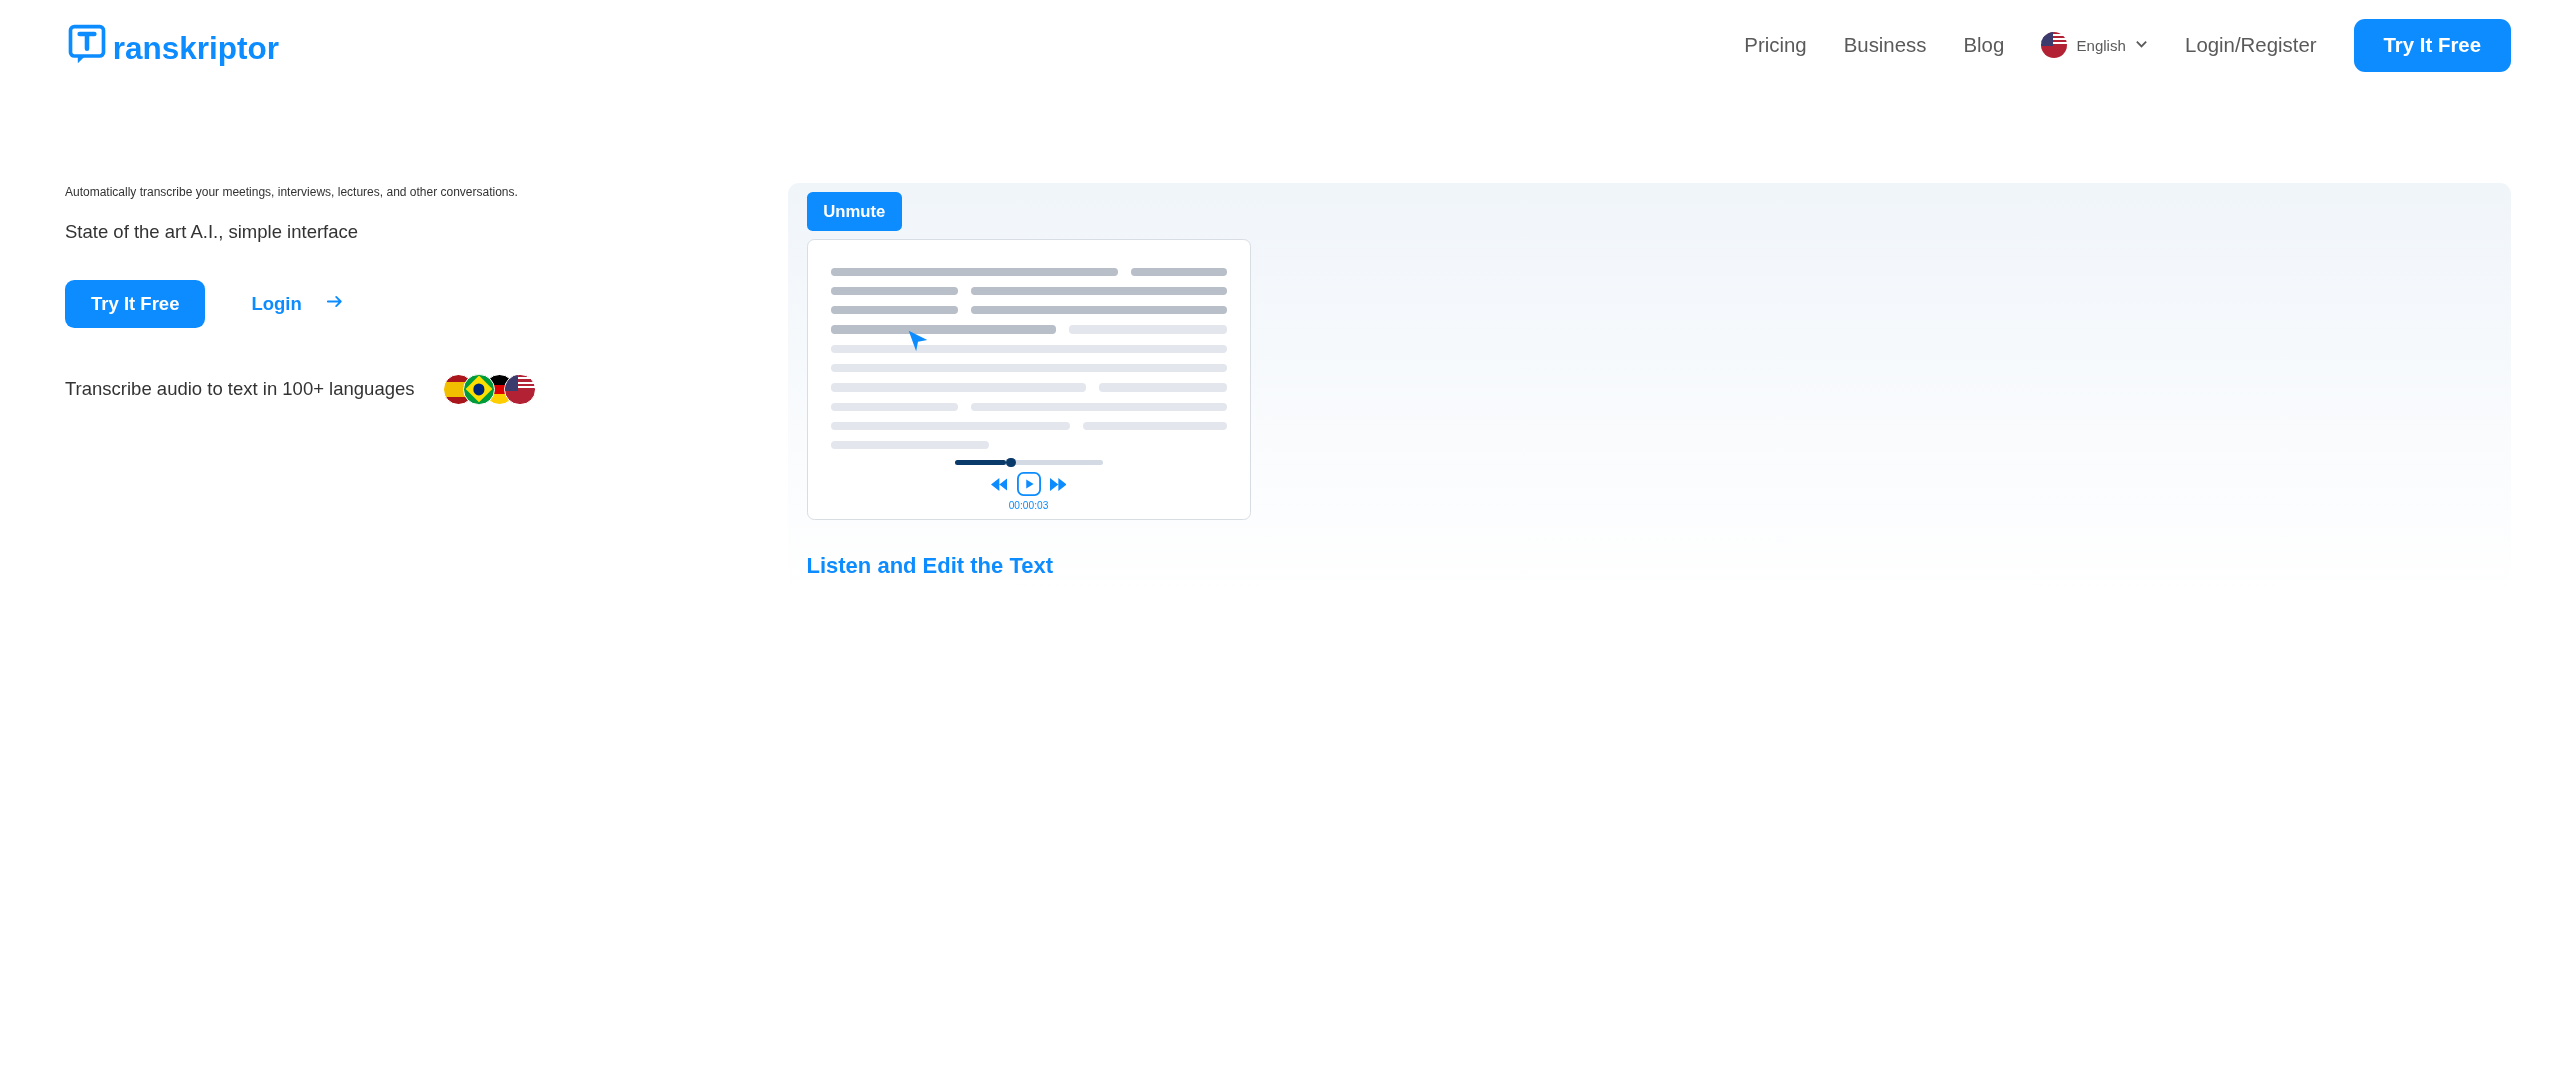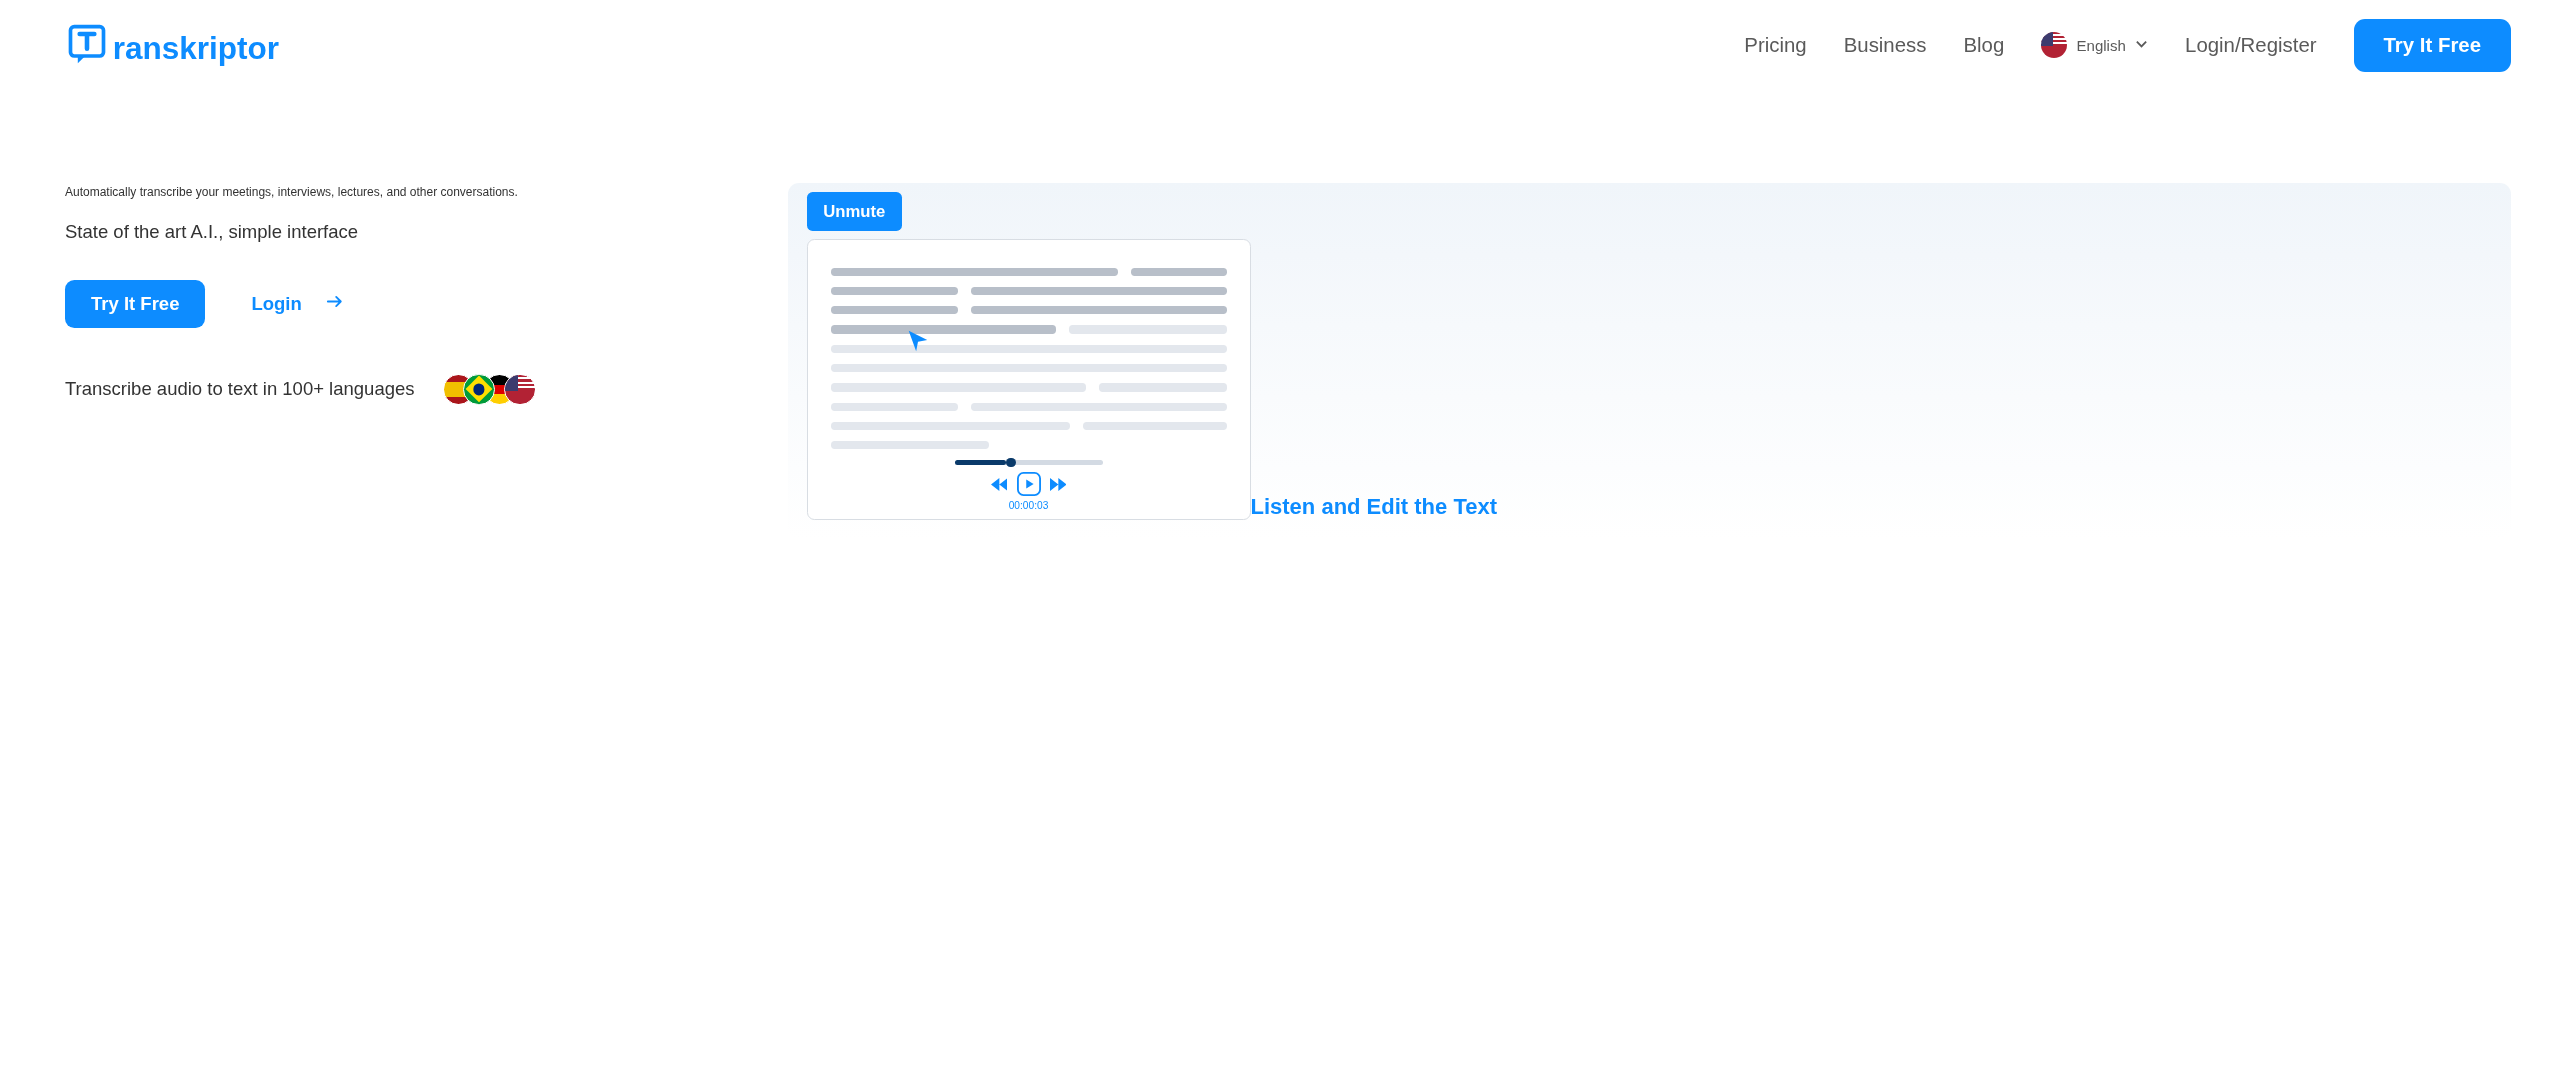--- a/index.html
+++ b/index.html
@@ -28,21 +28,21 @@
     .hero-actions { display: flex; align-items: center; gap: 46px; margin-bottom: 46px; }
     .login-link { color: #0d8cff; font-size: 18.5px; font-weight: 600; display: flex; align-items: flex-start; gap: 24px; cursor: pointer; }
     .arrow-right { font-size: 16.7px; }
     
     .lang-footer { display: flex; align-items: center; gap: 28px; }
     .lang-footer-text { color: #333; font-size: 18.5px; }
     .flag-stack { display: flex; }
     .flag-stack .flag-circle { width: 31.5px; height: 31.5px; margin-left: -11px; border: 1.9px solid #fff; }
     .flag-stack .flag-circle:first-child { margin-left: 0; }
     
-    .hero-right { flex: 1; display: flex; flex-direction: row; align-items: flex-end; padding: 18.5px; background: linear-gradient(180deg, #f0f5fa 0%, #fff 100%); border-radius: 11px; position: relative; }
+    .hero-right { flex: 1; display: flex; flex-direction: column; align-items: flex-start; padding: 18.5px; background: linear-gradient(180deg, #f0f5fa 0%, #fff 100%); border-radius: 11px; position: relative; }
     .unmute-btn { position: absolute; top: 9.3px; background: #0d8cff; color: #fff; border: none; border-radius: 5.6px; padding: 9.3px 16.7px; font-size: 16.7px; font-weight: 600; cursor: pointer; z-index: 2; }
     .transcript-panel { background: #fff; border: 1.9px solid #d8dde3; border-radius: 7.4px; padding: 28px 23px 8px; width: 444px; margin-top: 37px; position: relative; }
     .text-line { height: 8.3px; background: #b8bfc9; border-radius: 3.7px; margin-bottom: 11px; }
     .text-line.light { background: #e3e7ed; }
     .text-row { display: flex; gap: 13px; }
     .text-row .text-line { flex: 1; }
     .cursor-icon { position: absolute; top: 87px; left: 97px; }
     .player-track { width: 148px; height: 4.6px; background: #d3dae3; border-radius: 2.8px; margin: 11px auto 7.4px; position: relative; }
     .player-progress { position: absolute; left: 0; top: 0; height: 100%; width: 35%; background: #0a3a6a; border-radius: 2.8px; }
     .player-thumb { position: absolute; left: 35%; top: -2.8px; width: 9.3px; height: 9.3px; background: #0a3a6a; border-radius: 50%; }

